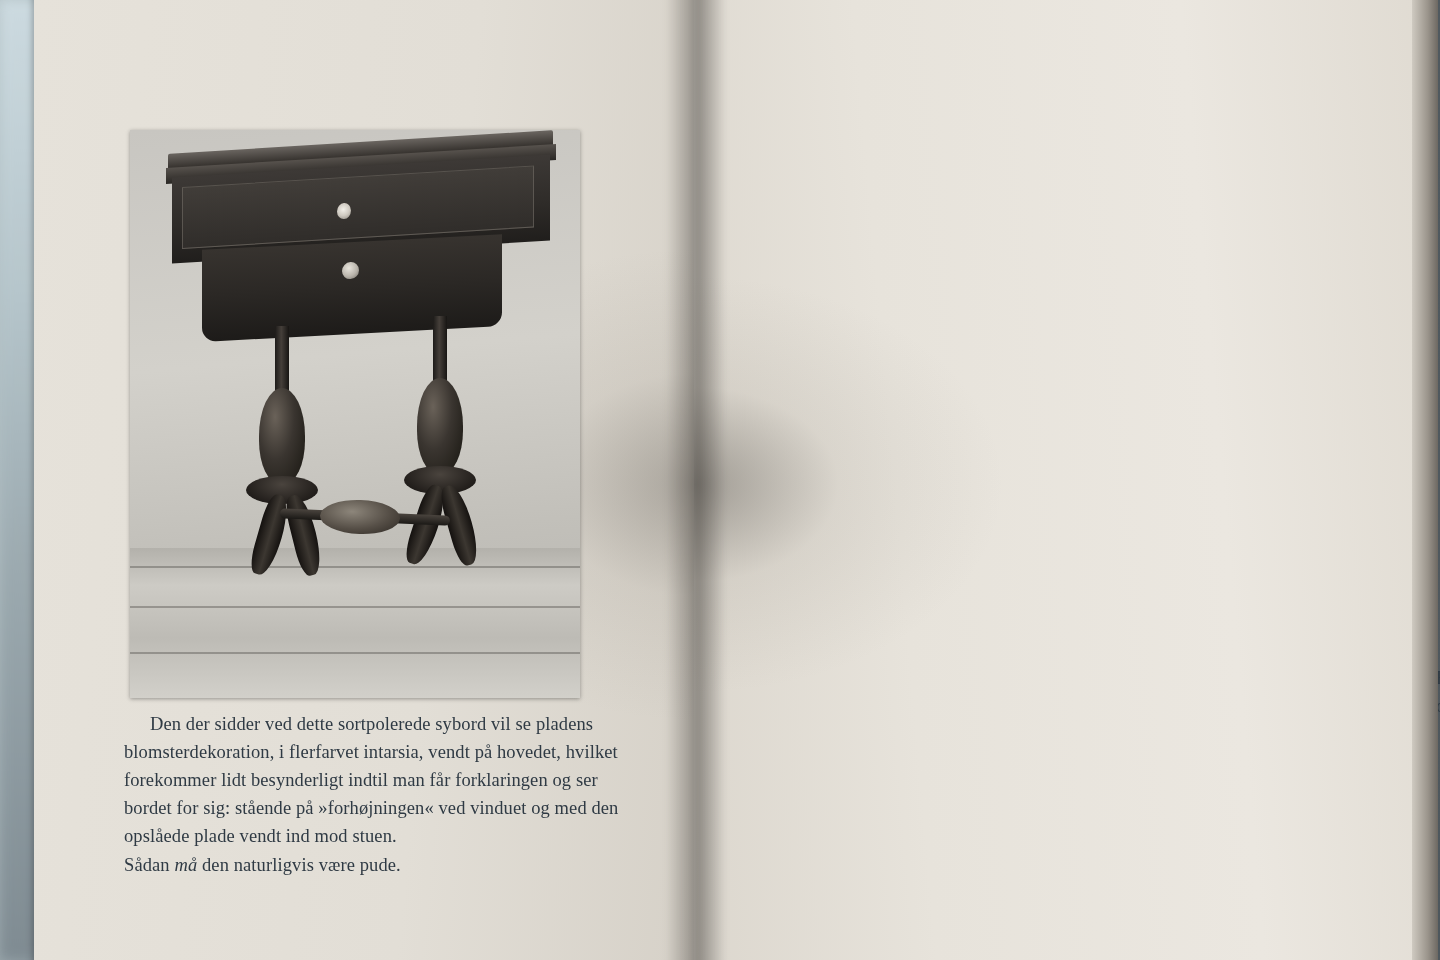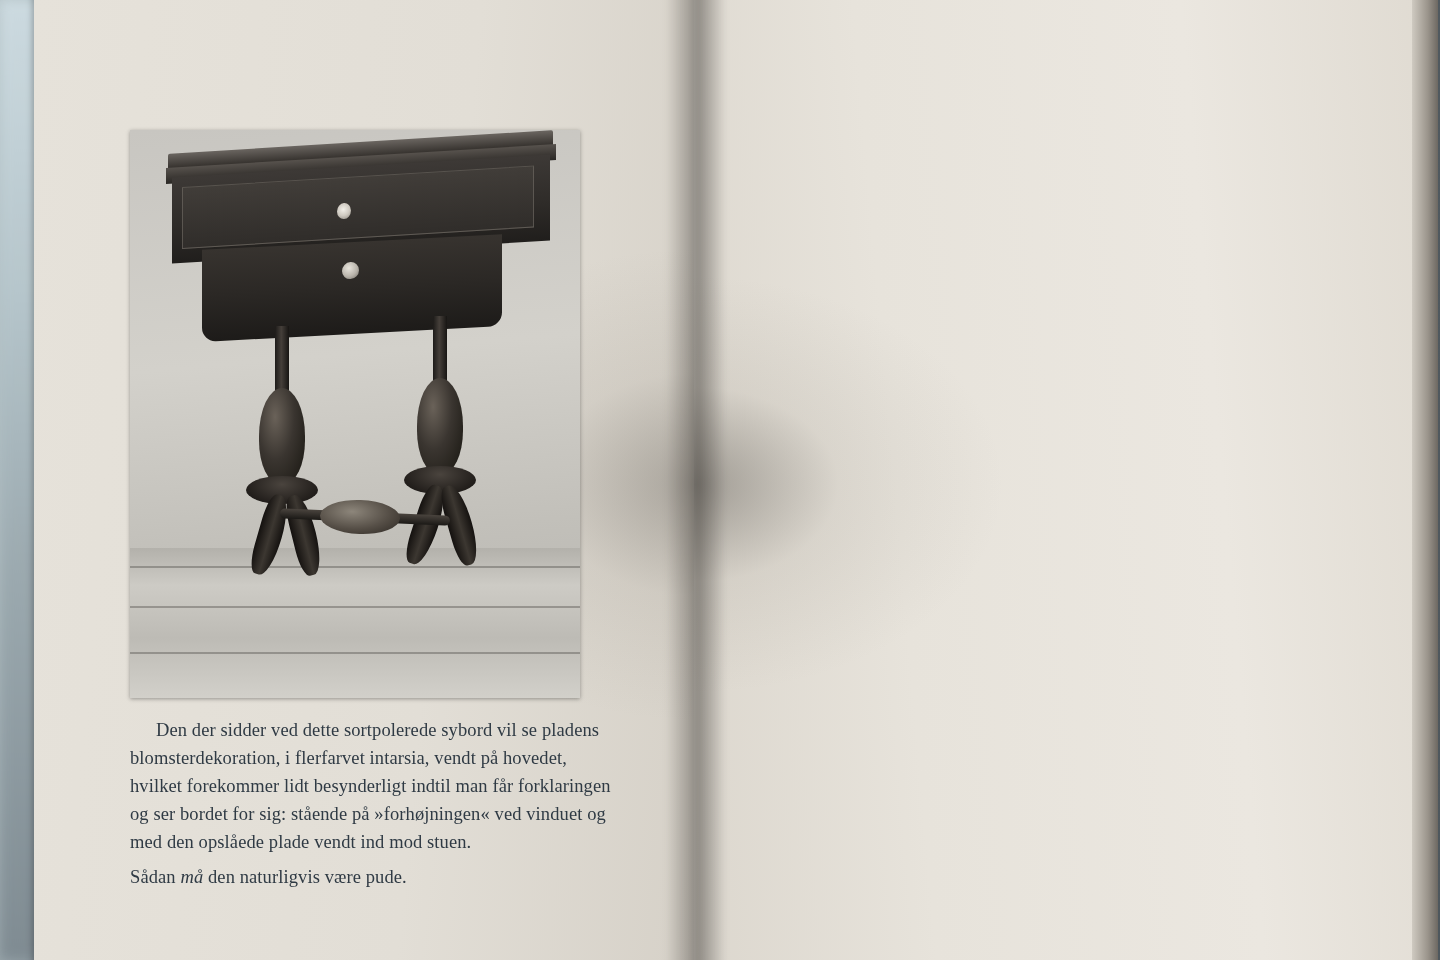--- a/index.html
+++ b/index.html
@@ -187,21 +187,21 @@
   #text-left {
     left: 90px;
     top: 718px;
     width: 505px;
   }
   #text-right {
     left: 742px;
     top: 672px;
     width: 540px;
   }
-  .col-text p { margin: 6px; }
+  .col-text p { margin: 0; }
   .indent { text-indent: 26px; }
   .ital { font-style: italic; }
 
   
   #page-edge {
     position: absolute;
     left: 1378px; top: -8px; width: 26px; height: 985px;
     background: linear-gradient(90deg, #cfcac1 0%, #9b958c 60%, #6d6862 100%);
   }
 </style>

